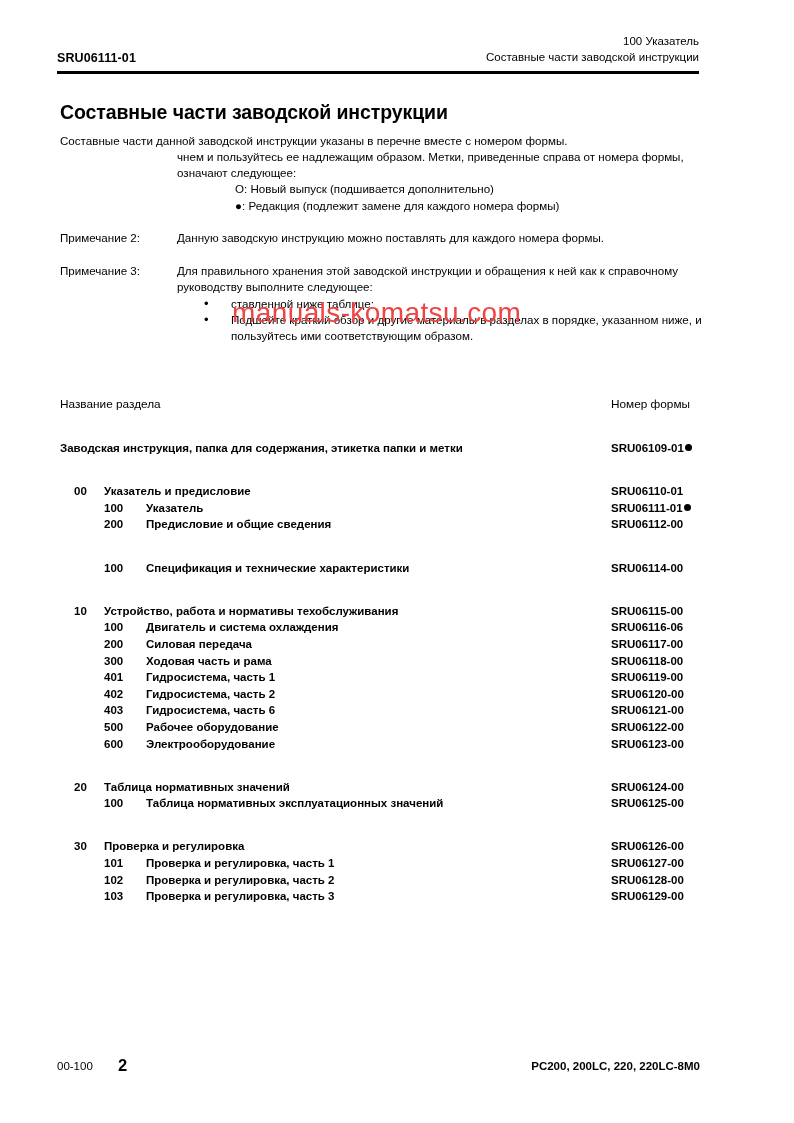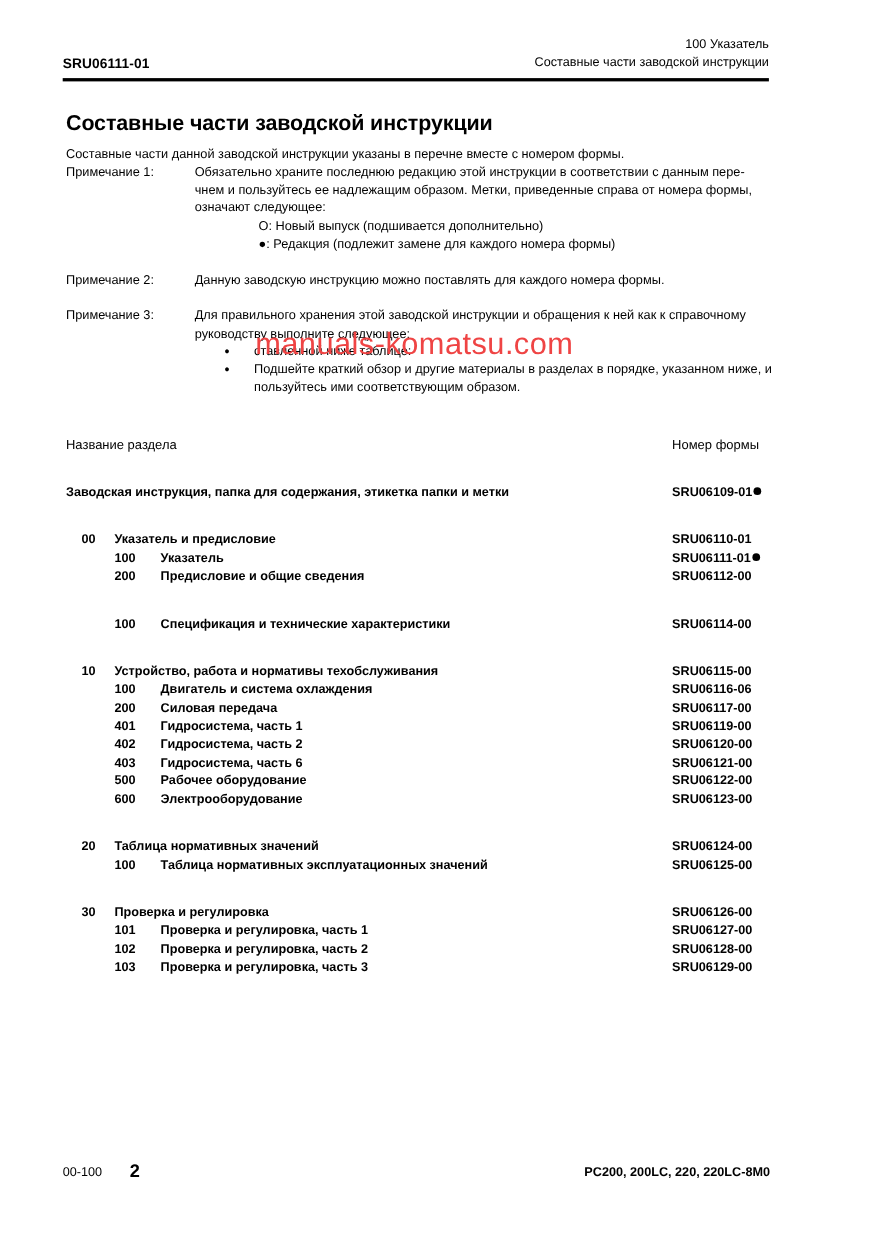--- a/index.html
+++ b/index.html
@@ -228,24 +228,20 @@
     </div>
   </div>
   <div class="header-rule"></div>
 
   <div class="doc-title">Составные части заводской инструкции</div>
 
   <div class="intro">Составные части данной заводской инструкции указаны в перечне вместе с номером формы.</div>
 
   <div class="note-block" id="notes-container" style="top: 149px;">
       <div>
-        <div class="note-row">
-          <div class="note-label">Примечание 1:</div>
-          <div class="note-body">Обязательно храните последнюю редакцию этой инструкции в соответствии с данным пере-</div>
-        </div>
         <div class="note-continue">чнем и пользуйтесь ее надлежащим образом. Метки, приведенные справа от номера формы,</div>
         <div class="note-continue">означают следующее:</div>
         <div class="sym-list">
           <div class="sym-line">O: Новый выпуск (подшивается дополнительно)</div>
           <div class="sym-line">●: Редакция (подлежит замене для каждого номера формы)</div>
         </div>
       </div>
       <div class="spacer"></div>
       <div>
         <div class="note-row">
@@ -332,20 +328,25 @@
           <span class="toc-num lvl1">100</span>
           <span class="toc-label lvl1">Двигатель и система охлаждения</span>
           <span class="toc-form"><span>SRU06116-06</span></span>
         </div>
         <div class="toc-row">
           <span class="toc-num lvl1">200</span>
           <span class="toc-label lvl1">Силовая передача</span>
           <span class="toc-form"><span>SRU06117-00</span></span>
         </div>
         <div class="toc-row">
+          <span class="toc-num lvl1">300</span>
+          <span class="toc-label lvl1">Ходовая часть и рама</span>
+          <span class="toc-form"><span>SRU06118-00</span></span>
+        </div>
+        <div class="toc-row">
           <span class="toc-num lvl1">401</span>
           <span class="toc-label lvl1">Гидросистема, часть 1</span>
           <span class="toc-form"><span>SRU06119-00</span></span>
         </div>
         <div class="toc-row">
           <span class="toc-num lvl1">402</span>
           <span class="toc-label lvl1">Гидросистема, часть 2</span>
           <span class="toc-form"><span>SRU06120-00</span></span>
         </div>
         <div class="toc-row">

